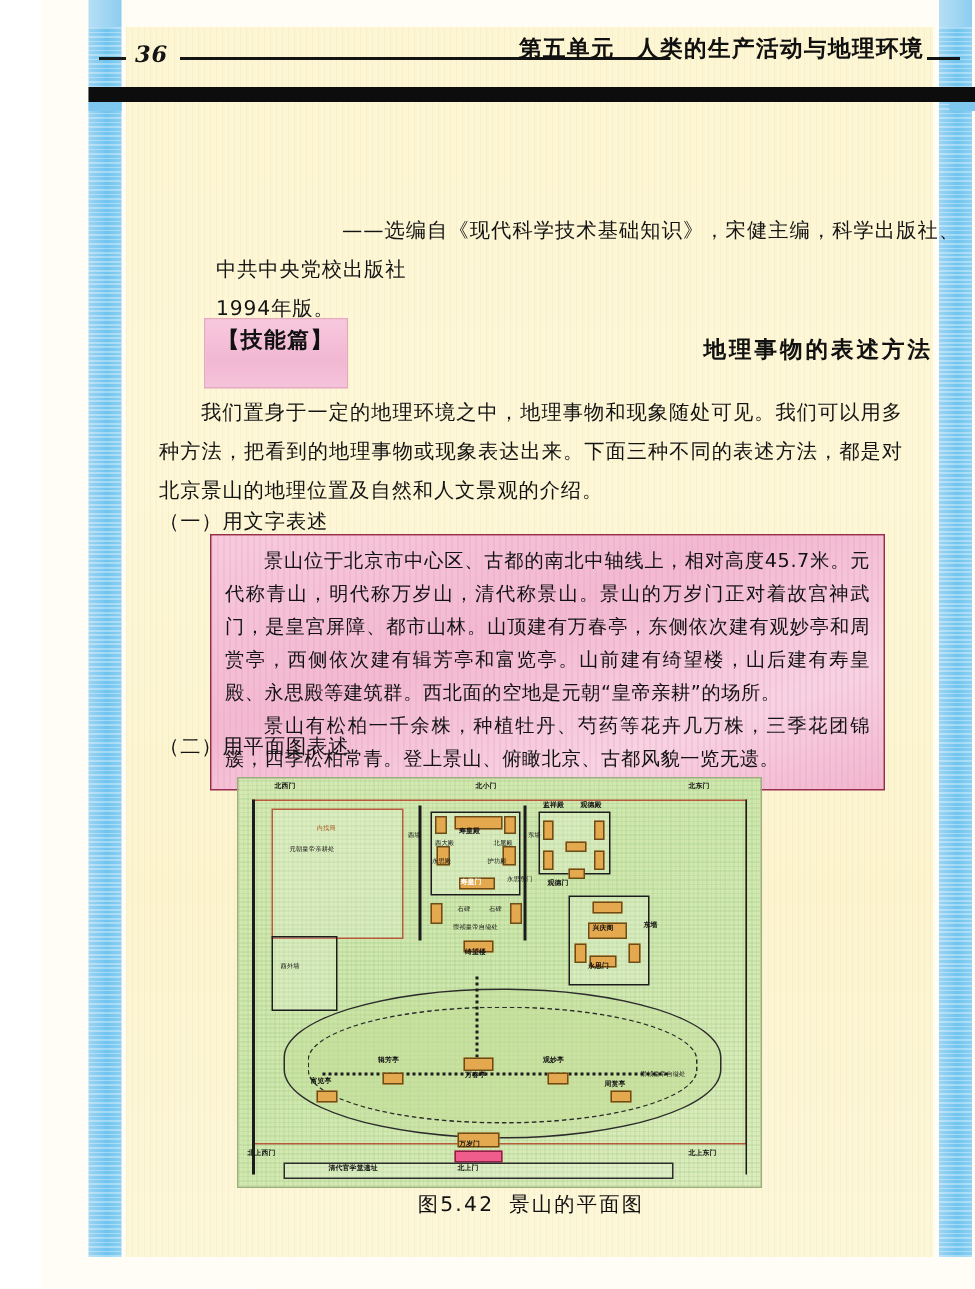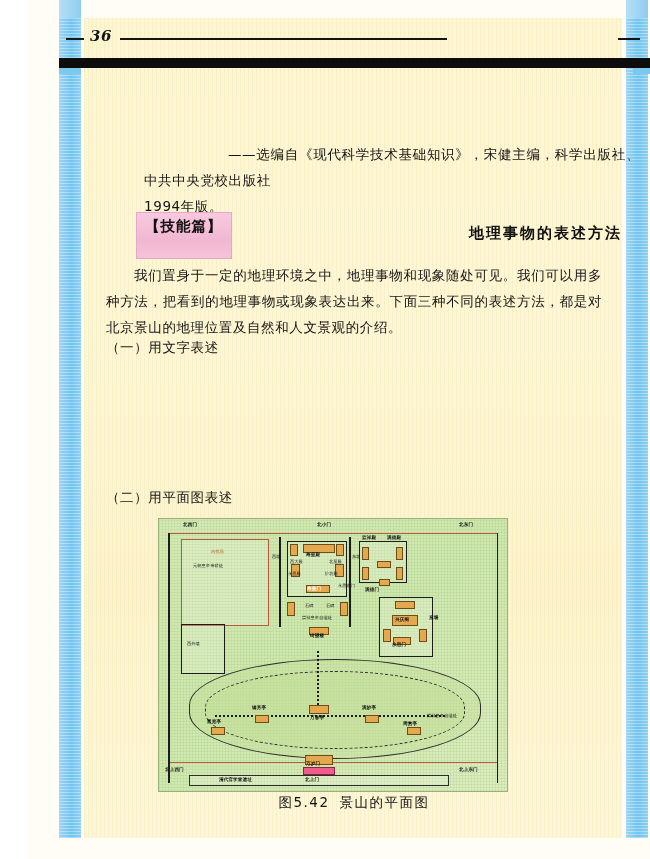--- a/index.html
+++ b/index.html
@@ -205,20 +205,23 @@
       <div class="gutter-top"></div>
     </div>
     <div class="gutter right">
       <div class="gutter-top"></div>
     </div>
 
     <div class="runhead">
       <div class="dash-l"></div>
       <div class="folio">36</div>
       <div class="rule"></div>
+      <div class="title cn">
+        <span class="unit">第五单元</span><span>人类的生产活动与地理环境</span>
+      </div>
       <div class="rule-r"></div>
     </div>
 
     <div class="scanbar">
       <div class="blue-l"></div>
       <div class="blue-r"></div>
     </div>
 
 
     <div id="cite">
@@ -229,20 +232,24 @@
     <div id="skill-tag" class="cn">【技能篇】</div>
 
     <div id="sec-title" class="cn">地理事物的表述方法</div>
 
     <div id="para2">
       <p class="body cn indent2">我们置身于一定的地理环境之中，地理事物和现象随处可见。我们可以用多种方法，把看到的地理事物或现象表达出来。下面三种不同的表述方法，都是对北京景山的地理位置及自然和人文景观的介绍。</p>
     </div>
 
     <div id="sub1" class="cn">（一）用文字表述</div>
 
+    <div id="quote-box">
+      <p class="cn">景山位于北京市中心区、古都的南北中轴线上，相对高度45.7米。元代称青山，明代称万岁山，清代称景山。景山的万岁门正对着故宫神武门，是皇宫屏障、都市山林。山顶建有万春亭，东侧依次建有观妙亭和周赏亭，西侧依次建有辑芳亭和富览亭。山前建有绮望楼，山后建有寿皇殿、永思殿等建筑群。西北面的空地是元朝“皇帝亲耕”的场所。</p>
+      <p class="cn">景山有松柏一千余株，种植牡丹、芍药等花卉几万株，三季花团锦簇，四季松柏常青。登上景山、俯瞰北京、古都风貌一览无遗。</p>
+    </div>
 
     <div id="sub2" class="cn">（二）用平面图表述</div>
 
     <div id="figure">
 
       <div id="map-card">
 
         <div class="wall outer"></div>
 
         <div class="maplbl b" style="left:24px;top:3px;">北西门</div>

